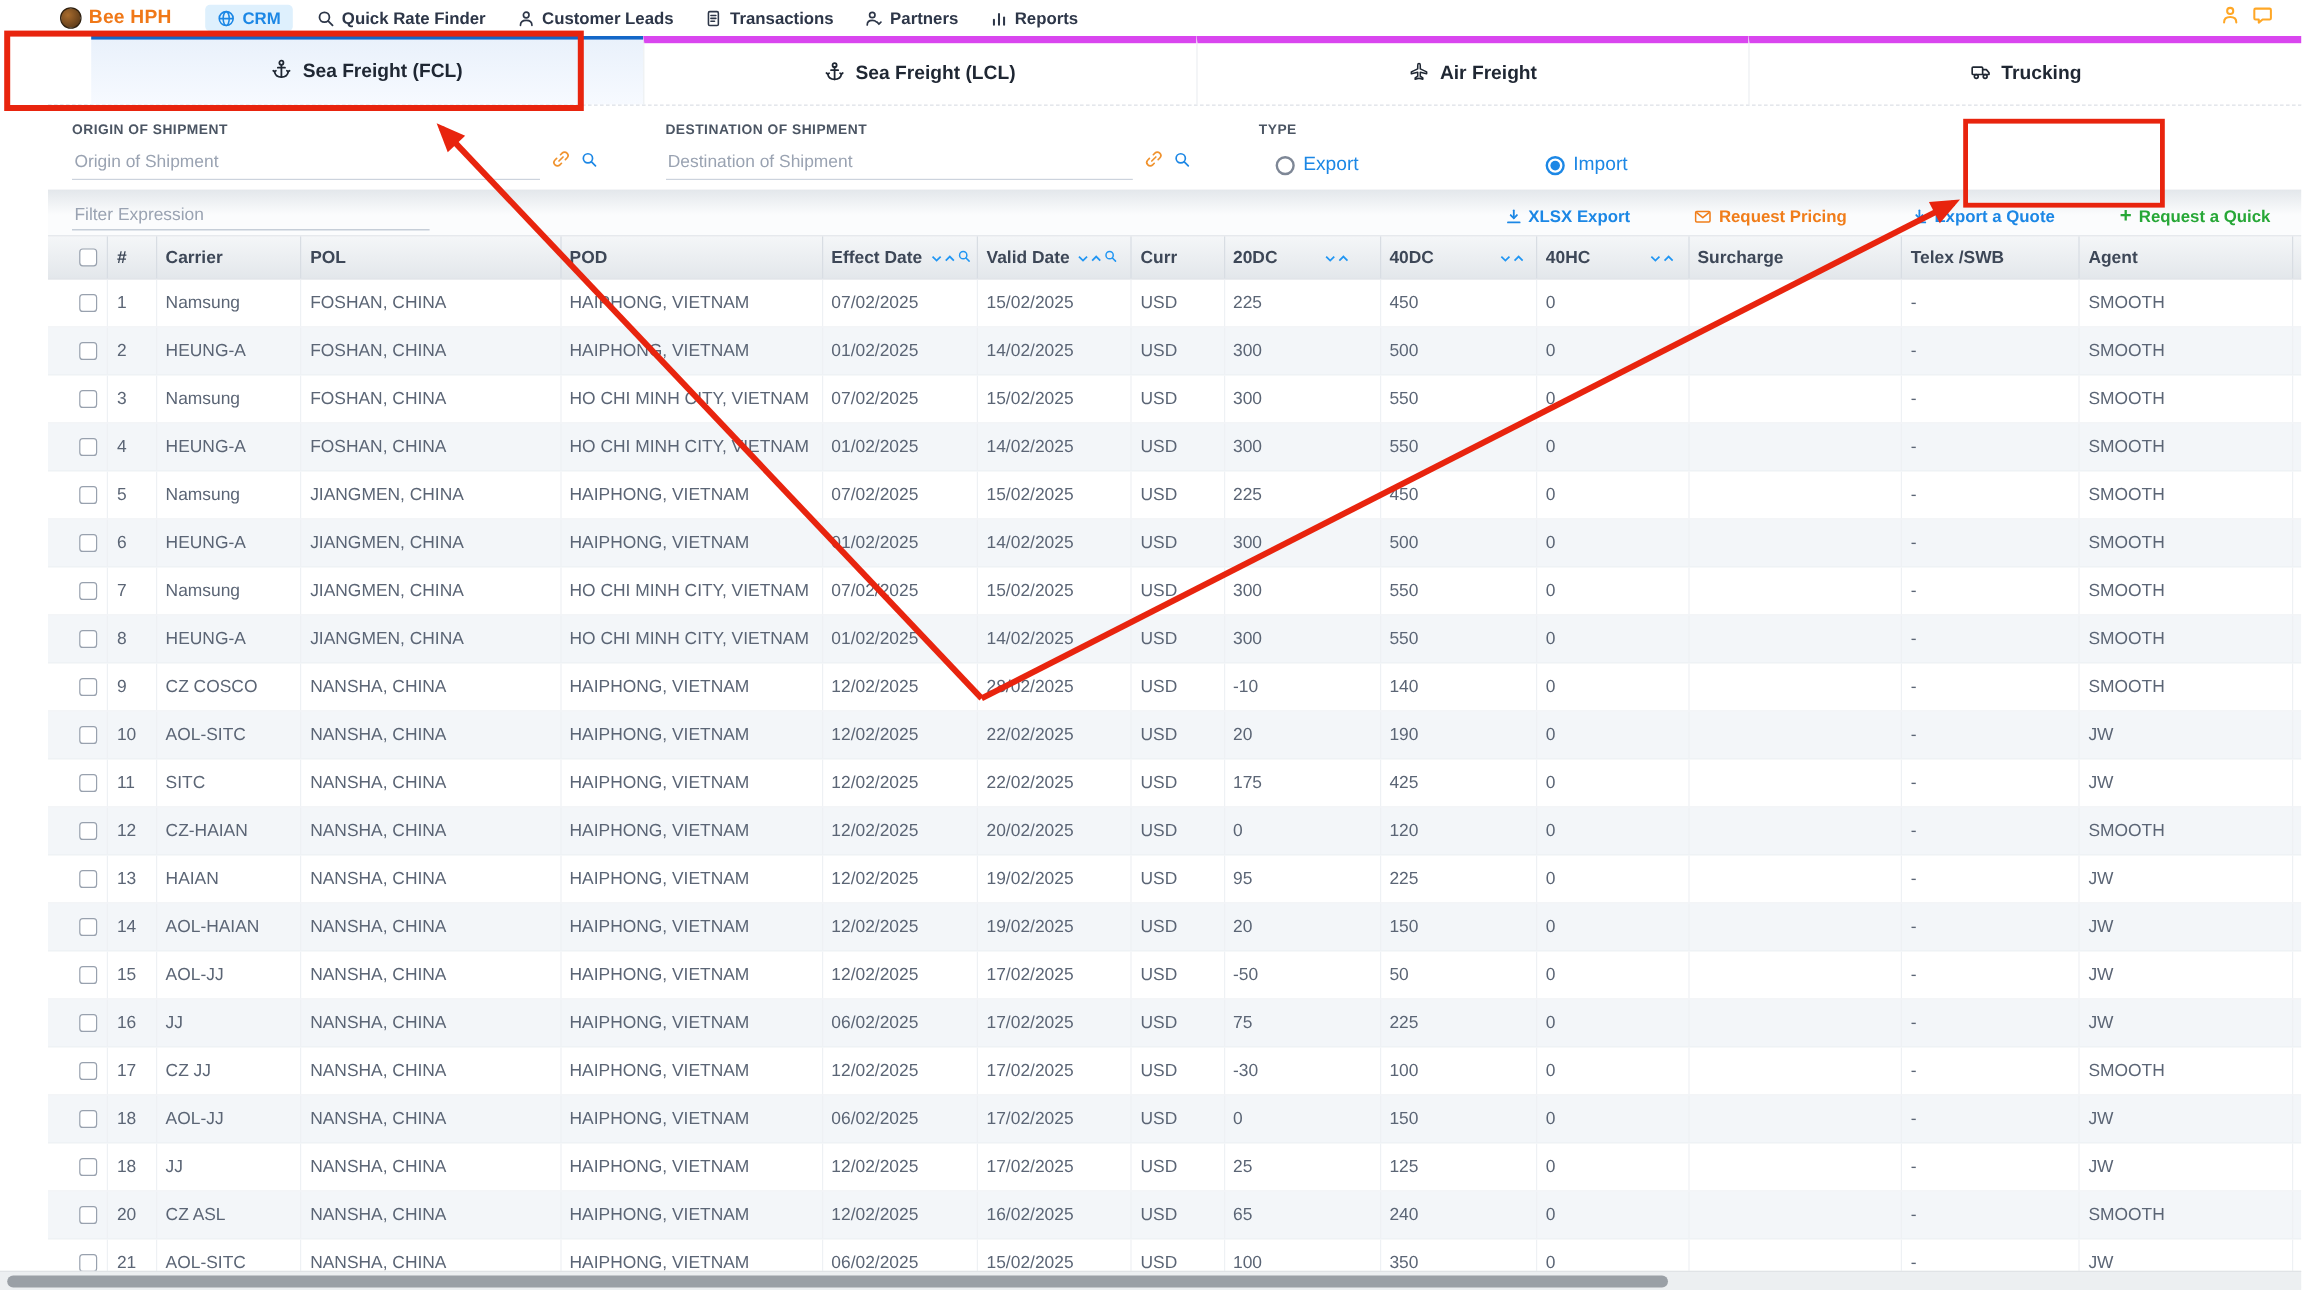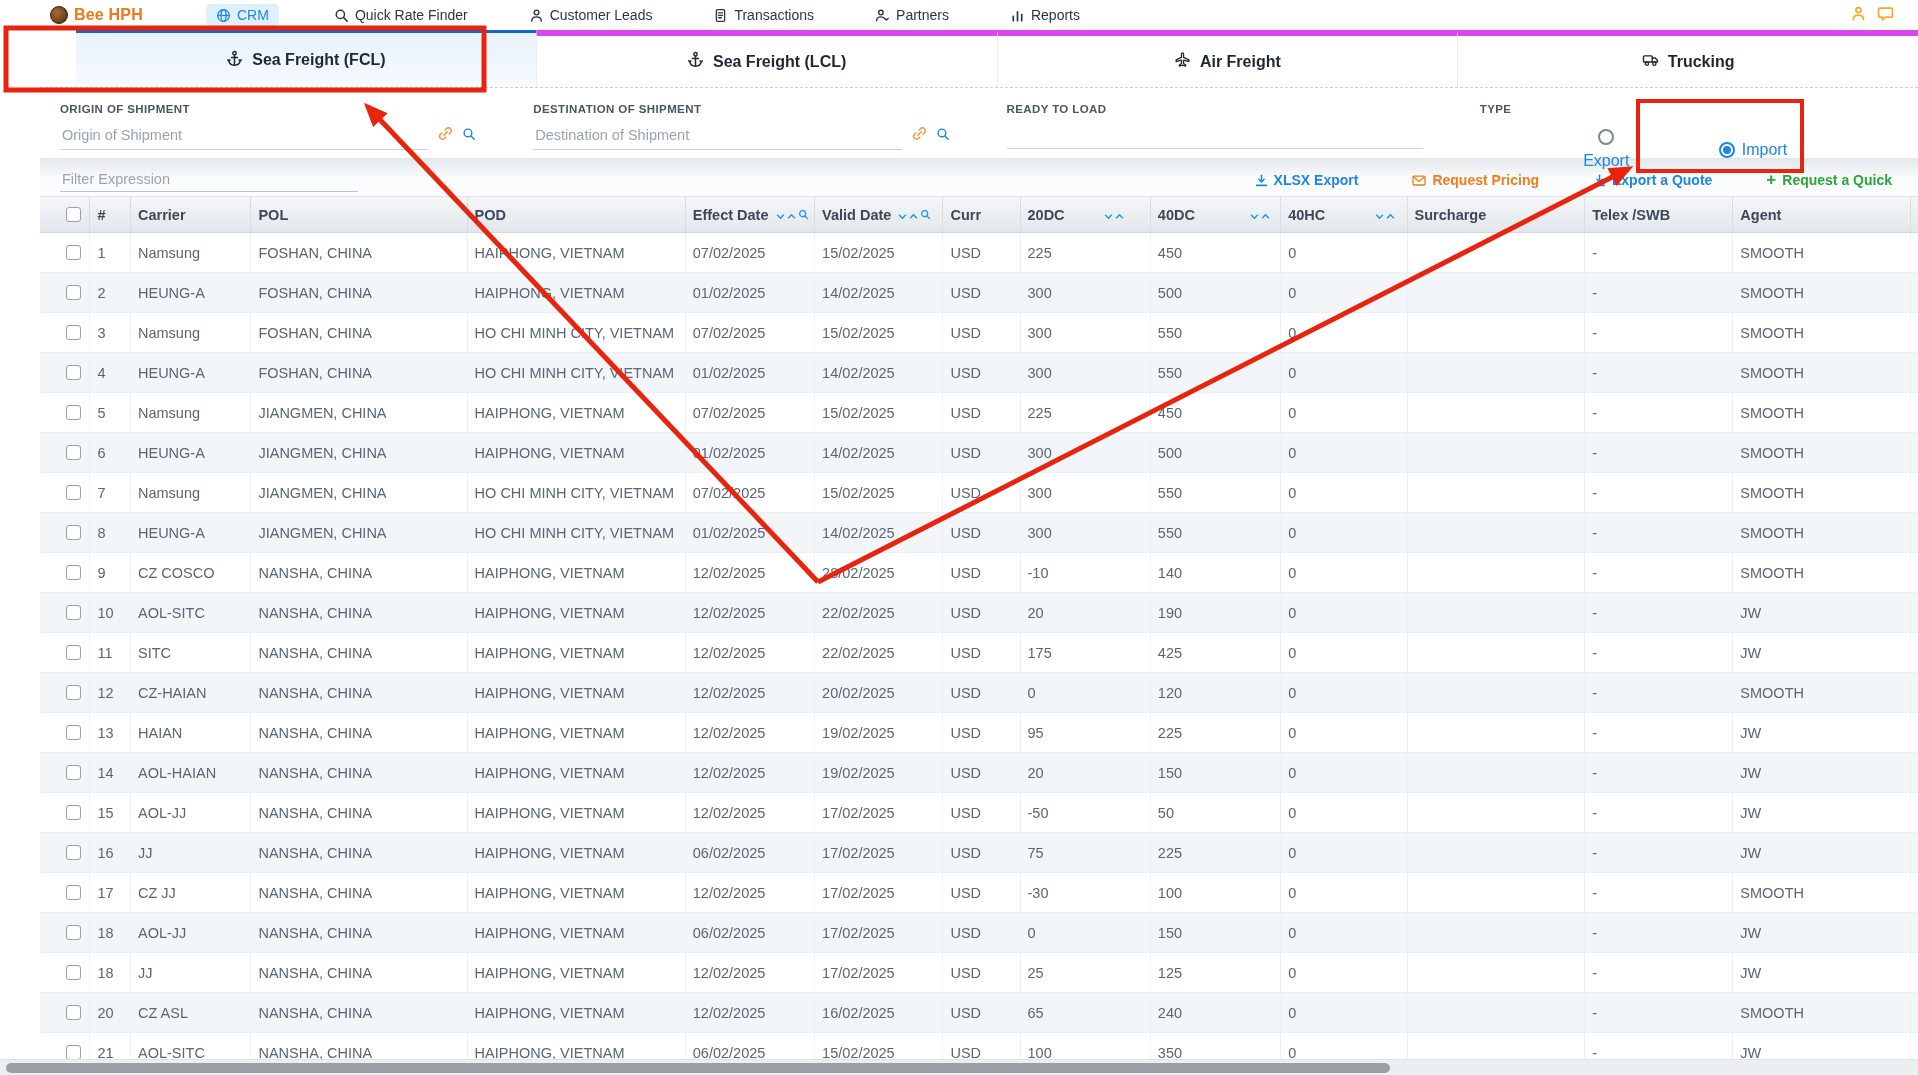--- a/index.html
+++ b/index.html
@@ -5,42 +5,42 @@
   * { box-sizing: border-box; margin:0; padding:0; }
   html,body { background:#fff; }
   body { font-family:"Liberation Sans", sans-serif; color:#3a4454; }
   .app { position:relative; width:1918px; height:1075px; overflow:hidden; background:#fff;padding-left:40px; }
 
   
   .nav { height:30px; display:flex; align-items:center; padding:0 10px; background:#fff; }
   .nav .brand { display:flex; align-items:center; gap:6px; margin-right:28px; }
   .logo { width:18px; height:18px; border-radius:50%; background:radial-gradient(circle at 35% 35%, #a86b2d, #4a2f14); border:1px solid #2e1f0e; }
   .brand-name { color:#f07818; font-size:16px; font-weight:bold; letter-spacing:.2px; }
-  .nav-item { display:flex; align-items:center; gap:6px; font-size:14px; font-weight:400; color:#2d3648; margin-right:26px; cursor:pointer; white-space:nowrap;margin-left:35px; }
+  .nav-item { display:flex; align-items:center; gap:6px; font-size:14px; font-weight:700; color:#2d3648; margin-right:26px; cursor:pointer; white-space:nowrap; }
   .nav-item.active { background:#def0fd; color:#1c87e5; padding:3px 10px; border-radius:4px; margin-right:20px; }
   .nav-item svg { display:block; }
   .nav-right { margin-left:auto; display:flex; align-items:center; gap:10px; padding-right:14px; }
 
   
   .tabs { display:flex; height:58px; border-bottom:1px dashed #c9d0d9; }
   .tab { flex:1; display:flex; align-items:center; justify-content:center; gap:9px;
          font-size:16px; font-weight:600; color:#1f2733; background:#fff; border-top:6px solid #d946ef; cursor:pointer; }
   .tab + .tab { border-left:1px solid #eceff2; }
   .tab.active { background:linear-gradient(#e9f1fb, #f7faff); border-top:3px solid #1467c8;margin-left:36px; }
 
   
   .formrow { display:flex; height:70px;gap:15px; }
   .fcol { width:479.5px; padding:15px 22px 0 20px; position:relative; }
   .flabel { font-size:11.5px; font-weight:bold; color:#4b5563; letter-spacing:.4px; }
   .finput { display:flex; align-items:flex-end; gap:10px; margin-top:10px; }
   .finput .line { flex:1; border-bottom:1px solid #ccd3dd; padding:2px 2px 6px 2px; font-size:14.5px; color:#9aa3b2; min-height:24px; }
   .ficons { display:flex; align-items:center; gap:9px; padding-bottom:5px; }
   .radios { display:flex; margin-top:14px; }
   .radio { display:flex; align-items:center; gap:7px; font-size:16px; color:#1c87e5; cursor:pointer; }
-  .radio.export { margin-left:14px; width:225px;flex-direction:column; }
+  .radio.export { margin-left:14px; width:225px; }
   .rdot { width:16px; height:16px; border-radius:50%; border:2px solid #7e8796; background:#fff; }
   .radio.checked .rdot { border-color:#1c87e5; position:relative; }
   .radio.checked .rdot::after { content:""; position:absolute; left:2px; top:2px; width:8px; height:8px; border-radius:50%; background:#1c87e5; }
 
   
   .toolbar { height:38px; background:linear-gradient(#e3e7eb, #fbfcfd 55%); display:flex; align-items:center; padding:0 26px 0 20px; }
   .filter { width:298px; border-bottom:1px solid #b9c2cf; font-size:14.5px; color:#9aa3b2; padding:3px 2px 4px 2px; margin-top:6px; }
   .tbtns { margin-left:auto; display:flex; align-items:center; gap:54px; padding-top:6px; }
   .tbtn { display:flex; align-items:center; gap:6px; font-size:14px; font-weight:600; cursor:pointer; white-space:nowrap; }
   .tbtn.blue { color:#1c87e5; } .tbtn.orange { color:#f07d1a; } .tbtn.green { color:#27a737; }
@@ -214,26 +214,20 @@
                 <path d="M8.4,11.8 L7,13.2 C5.8,14.4 3.9,14.4 2.7,13.2 C1.5,12 1.5,10.1 2.7,8.9 L4.1,7.5"></path>
               </svg></span>
           <span><svg width="14" height="14" viewBox="0 0 16 16" fill="none" stroke="#1c87e5" stroke-width="1.6" stroke-linecap="round">
                 <circle cx="6.8" cy="6.8" r="4.4"></circle>
                 <line x1="10.2" y1="10.2" x2="14" y2="14"></line>
               </svg></span>
         </div>
       </div>
     </div>
     <div class="fcol">
-      <div class="flabel">READY TO LOAD</div>
-      <div class="finput">
-        <div class="line"></div>
-      </div>
-    </div>
-    <div class="fcol">
       <div class="flabel">TYPE</div>
       <div class="radios">
         <div class="radio export">
           <span class="rdot"></span>
           <span>Export</span>
         </div>
         <div class="radio checked">
           <span class="rdot"></span>
           <span>Import</span>
         </div>

